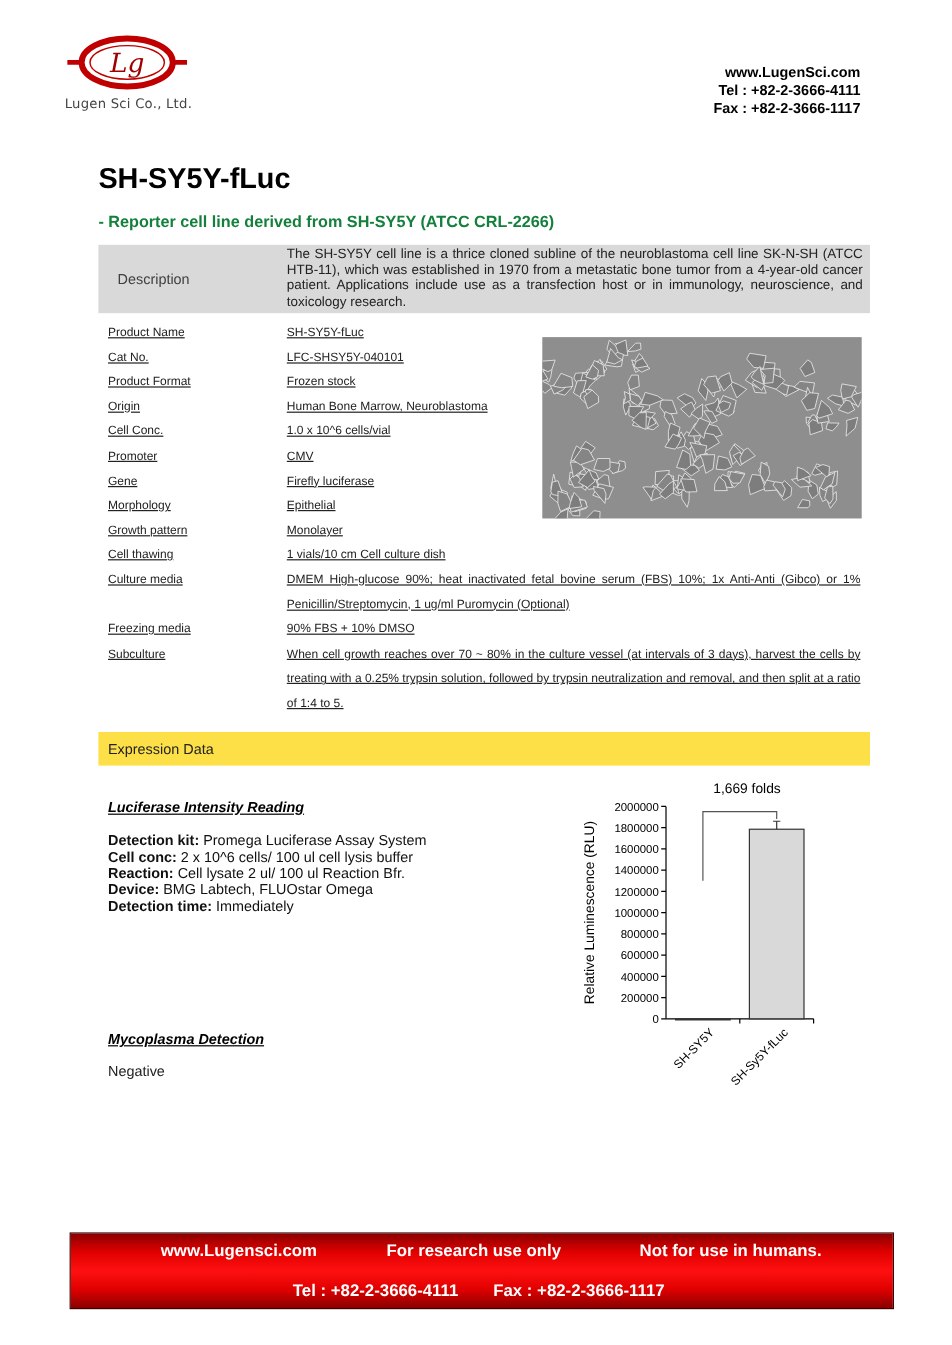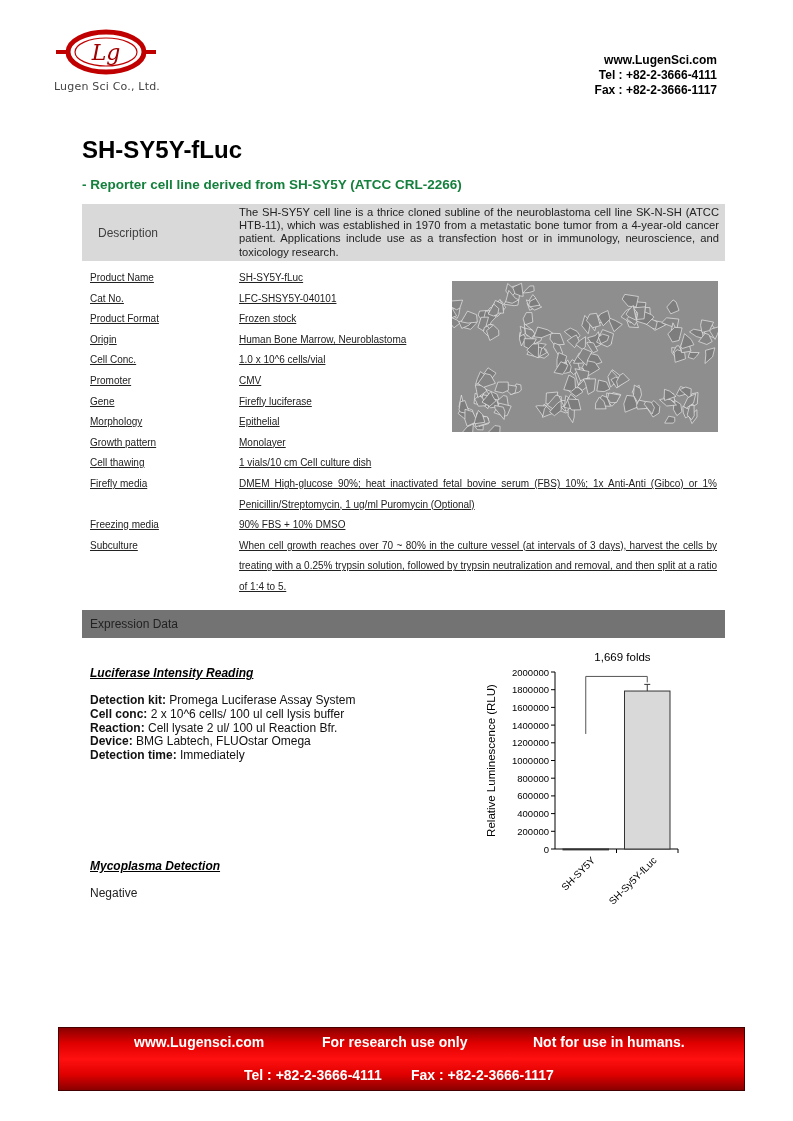--- a/index.html
+++ b/index.html
@@ -25,21 +25,21 @@
   
   .spec { position: absolute; left: 90px; top: 268px; width: 630px; }
   .spec-row { position: relative; display: flex; font-size: 10px; color: #222; text-decoration: underline; }
   .spec-row .k { width: 149px; flex: 0 0 149px; line-height: 20.6px; }
   .spec-row .v { width: 478px; line-height: 20.6px; }
   .spec-row.wide .v { text-align: justify; }
 
   .cell-image { position: absolute; left: 452px; top: 281px; width: 266px; height: 151px; background: #8c8c8c; overflow: hidden; }
 
   
-  .expr-band { position: absolute; left: 82px; top: 610px; width: 643px; height: 28px; background: #737373; }
+  .expr-band { position: absolute; left: 82px; top: 610px; width: 643px; height: 28px; background: #fde047; }
   .expr-label { position: absolute; left: 8px; top: 7px; font-size: 12px; color: #222; }
 
   .sec-heading { position: absolute; left: 90px; font-size: 12px; font-weight: bold; font-style: italic; text-decoration: underline; color: #000; }
   .detect { position: absolute; left: 90px; top: 694px; font-size: 12px; line-height: 13.8px; color: #111; }
   .detect b { font-weight: bold; }
   .myco-val { position: absolute; left: 90px; top: 886px; font-size: 12px; color: #222; }
 
   
   .chart { position: absolute; left: 478px; top: 645px; width: 220px; height: 290px; }
   .chart svg text { font-family: "Liberation Sans", sans-serif; }
@@ -114,21 +114,21 @@
     </div>
   <div class="spec-row">
       <div class="k">Growth pattern</div>
       <div class="v">Monolayer</div>
     </div>
   <div class="spec-row">
       <div class="k">Cell thawing</div>
       <div class="v">1 vials/10 cm Cell culture dish</div>
     </div>
   <div class="spec-row wide" style="line-height: 20.6px;">
-      <div class="k">Firefly media</div>
+      <div class="k">Culture media</div>
       <div class="v">DMEM High-glucose 90%; heat inactivated fetal bovine serum (FBS) 10%; 1x Anti-Anti (Gibco) or 1% Penicillin/Streptomycin, 1 ug/ml Puromycin (Optional)</div>
     </div>
   <div class="spec-row">
       <div class="k">Freezing media</div>
       <div class="v">90% FBS + 10% DMSO</div>
     </div>
   <div class="spec-row wide" style="line-height: 20.6px;">
       <div class="k">Subculture</div>
       <div class="v">When cell growth reaches over 70 ~ 80% in the culture vessel (at intervals of 3 days), harvest the cells by treating with a 0.25% trypsin solution, followed by trypsin neutralization and removal, and then split at a ratio of 1:4 to 5.</div>
     </div>

